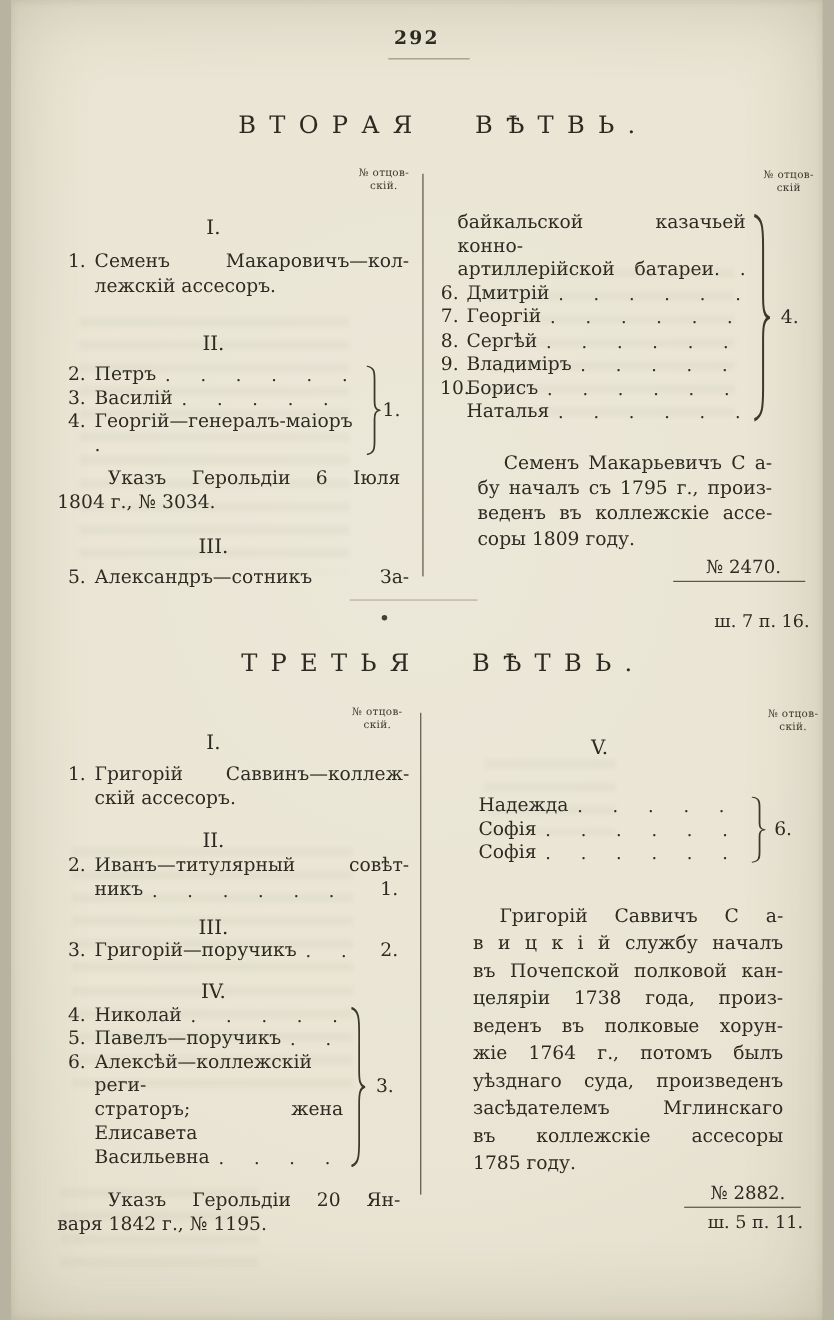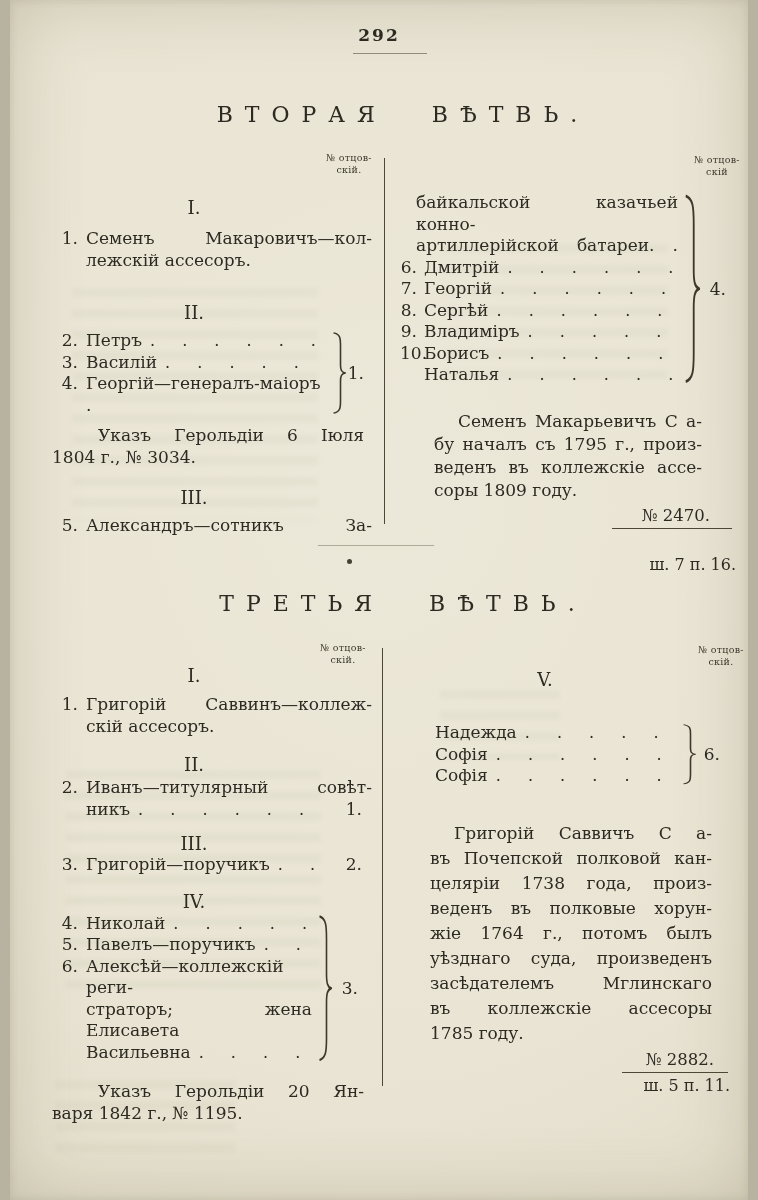--- a/index.html
+++ b/index.html
@@ -336,20 +336,21 @@
           <span class="dots">. . . . . . . . . . . . . . . . . . . . . . . . </span>
         </div>
         <svg class="brace" viewBox="0 0 14 100" preserveAspectRatio="none">
             <path d="M1.5,1 C8,2.5 8.5,7 8.5,16 L8.5,40 C8.5,46.5 9.5,49 13,50 C9.5,51 8.5,53.5 8.5,60 L8.5,84 C8.5,93 8,97.5 1.5,99" fill="none" stroke="#3c382c" stroke-width="1.6"></path>
           </svg>
         <span class="gfather">6.</span>
       </div>
 
       <div class="para">
         <div class="pl first">Григорій Саввичъ С а-</div>
+        <div class="pl">в и ц к і й службу началъ</div>
         <div class="pl">въ Почепской полковой кан-</div>
         <div class="pl">целяріи 1738 года, произ-</div>
         <div class="pl">веденъ въ полковые хорун-</div>
         <div class="pl">жіе 1764 г., потомъ былъ</div>
         <div class="pl">уѣзднаго суда, произведенъ</div>
         <div class="pl">засѣдателемъ Мглинскаго</div>
         <div class="pl">въ коллежскіе ассесоры</div>
         <div class="pl last">1785 году.</div>
       </div>
 

